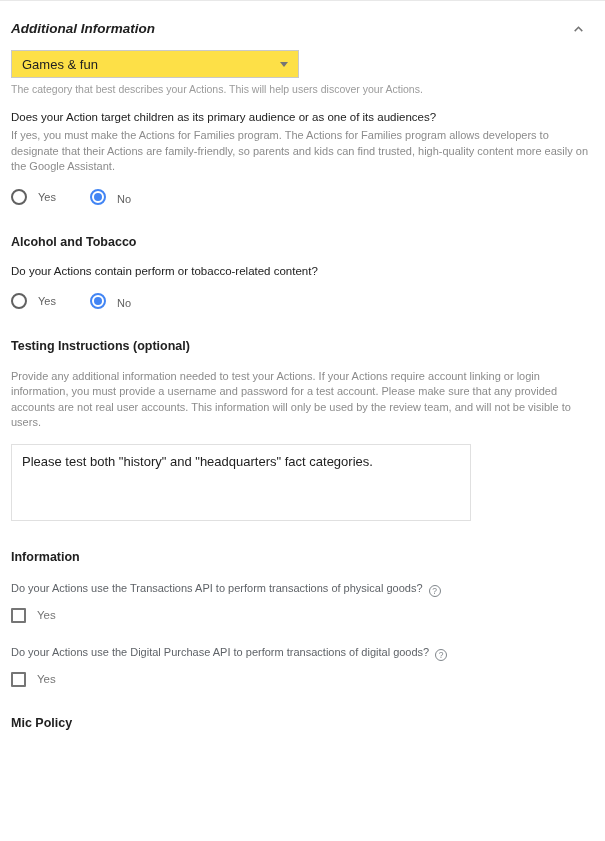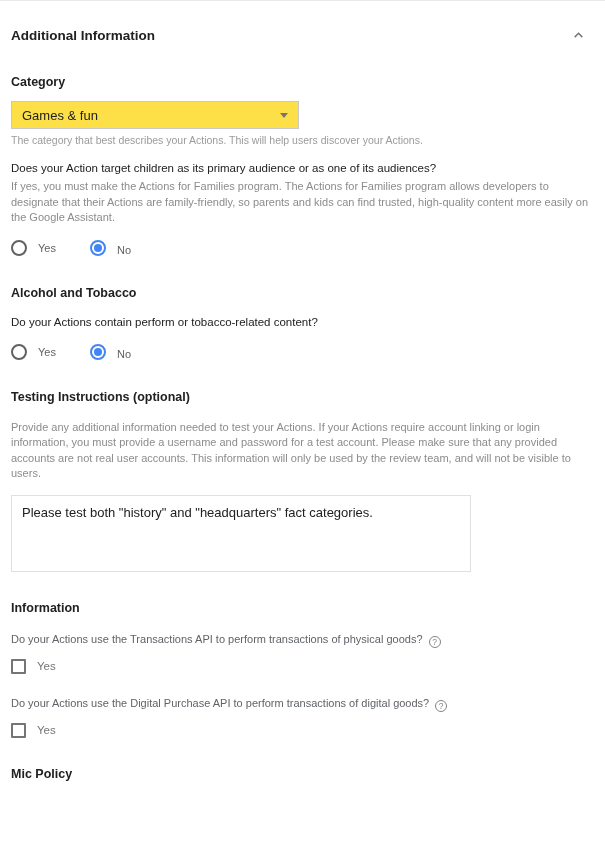--- a/index.html
+++ b/index.html
@@ -10,22 +10,23 @@
     font-family: "Liberation Sans", sans-serif;
     color: #212121;
     overflow: hidden;
   }
   .panel {
     width: 605px; height: 841px;
     border-top: 1px solid #e8e8e8;
     padding: 0 12px 16px 11px;
   }
   .panel-header {
-    display: flex; align-items: center; justify-content: space-between;
-    padding-top: 26px;
+    display: flex; justify-content: space-between;
+    padding-top: 20px;
+    font-style: italic;
   }
   .panel-title {
     margin: 0; font-size: 13.5px; font-weight: bold; color: #212121;
   }
   .collapse-btn {
     background: none; border: none; padding: 2px; cursor: pointer;
     display: flex; align-items: center; margin-right: 6px;
   }
   .section-heading {
     margin: 0; font-size: 12.5px; font-weight: bold; color: #212121;
@@ -120,21 +121,20 @@
     <h2 class="panel-title">Additional Information</h2>
     <button class="collapse-btn">
       <span style="display:flex;">
         <svg width="13" height="13" viewBox="0 0 12 12">
             <polyline points="2.5,7.5 6,4 9.5,7.5" fill="none" stroke="#757575" stroke-width="1.4"></polyline>
           </svg>
       </span>
     </button>
   </div>
 
-  <h3 class="section-heading category-heading">Category</h3>
   <div class="select">
     <span>Games &amp; fun</span>
     <span class="caret"></span>
   </div>
   <p class="hint">The category that best describes your Actions. This will help users discover your Actions.</p>
 
   <section>
     <p class="question">Does your Action target children as its primary audience or as one of its audiences?</p>
     <p class="helper">If yes, you must make the Actions for Families program. The Actions for Families program allows developers to designate that their Actions are family-friendly, so parents and kids can find trusted, high-quality content more easily on the Google Assistant.</p>
     <div class="radio-row">

